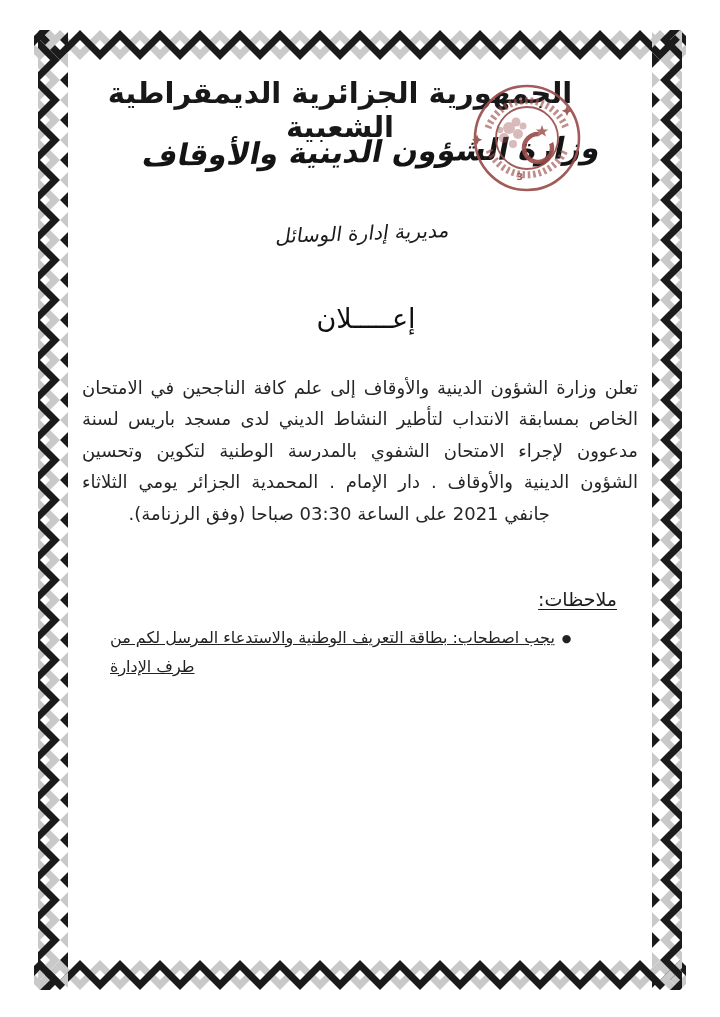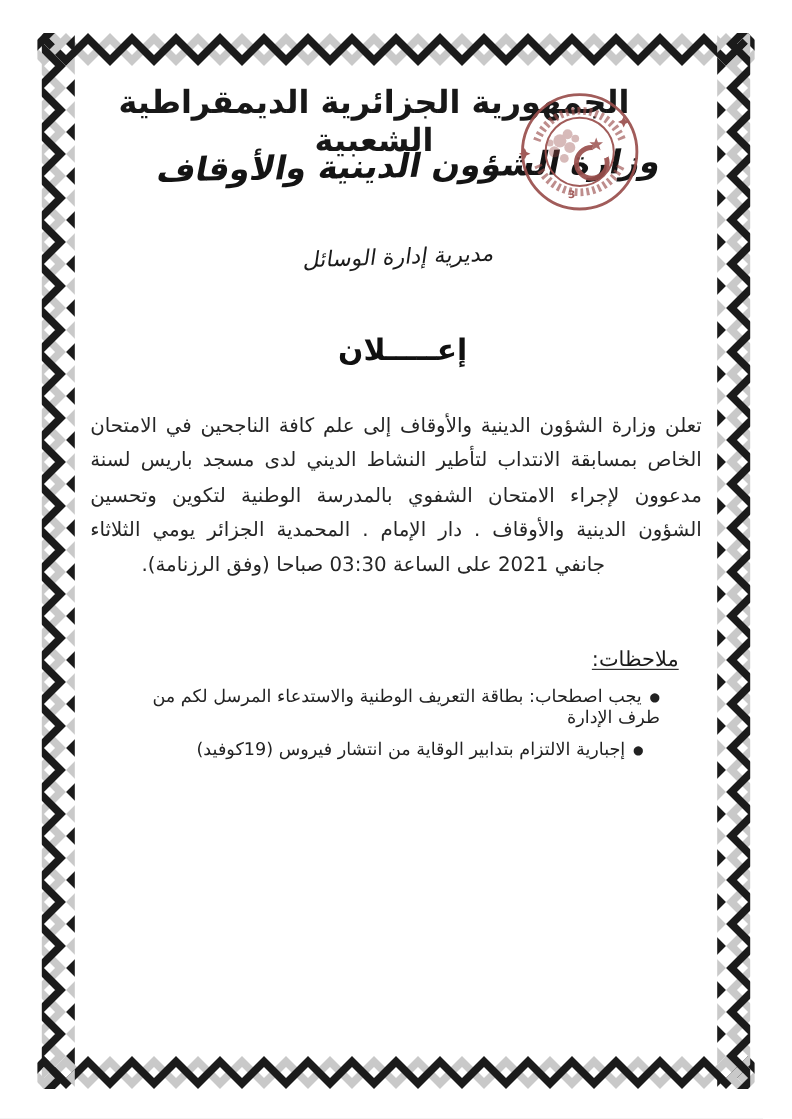--- a/index.html
+++ b/index.html
@@ -32,21 +32,21 @@
     top:221px;left:83px;width:560px;
     text-align:center;
     font-size:20px;
     transform:skewX(-10deg) rotate(-2deg);
     color:#1a1a1a;
   }
   
   .title{
     top:303px;left:286px;width:160px;
     text-align:center;
-    font-size:27px;font-weight:bold;
+    font-size:27px;font-weight:normal;
     color:#101010;
   }
   
   .body-block{
     top:372px;right:82px;width:556px;
     font-size:18px;
     color:#262626;
   }
   .body-block .line{
     height:31.4px;line-height:31.4px;
@@ -63,23 +63,24 @@
     font-size:19px;
     text-decoration:underline;
     text-underline-offset:3px;
     color:#1c1c1c;
   }
   .notes{
     top:624px;right:120px;width:490px;
     font-size:16px;color:#222;
   }
   .note{
-    line-height:18px;
+    line-height:28px;
     margin-bottom:11px;
-    text-align:right;
+    text-align:left;
+    text-decoration:underline;
   }
   .note.indent{margin-right:15px;}
   .bullet{
     display:inline-block;
     font-size:11px;
     vertical-align:1px;
     margin-left:7px;
   }
   
   .frame-svg{top:0;left:0;pointer-events:none;}
@@ -154,18 +155,15 @@
     <div class="line">الشؤون الدينية والأوقاف . دار الإمام . المحمدية الجزائر يومي الثلاثاء والأربعاء 06/05</div>
     <div class="line last">جانفي 2021 على الساعة 03:30 صباحا (وفق الرزنامة).</div>
   </div>
 
   <div class="abs notes-heading">ملاحظات:</div>
 
   <div class="abs notes">
     <div class="note">
       <span class="bullet">●</span><span>يجب اصطحاب: بطاقة التعريف الوطنية والاستدعاء المرسل لكم من طرف الإدارة</span>
     </div>
-    <div class="note indent">
-      <span class="bullet">●</span><span>إجبارية الالتزام بتدابير الوقاية من انتشار فيروس (19كوفيد)</span>
-    </div>
   </div>
 
 </div>
 
 </body></html>

